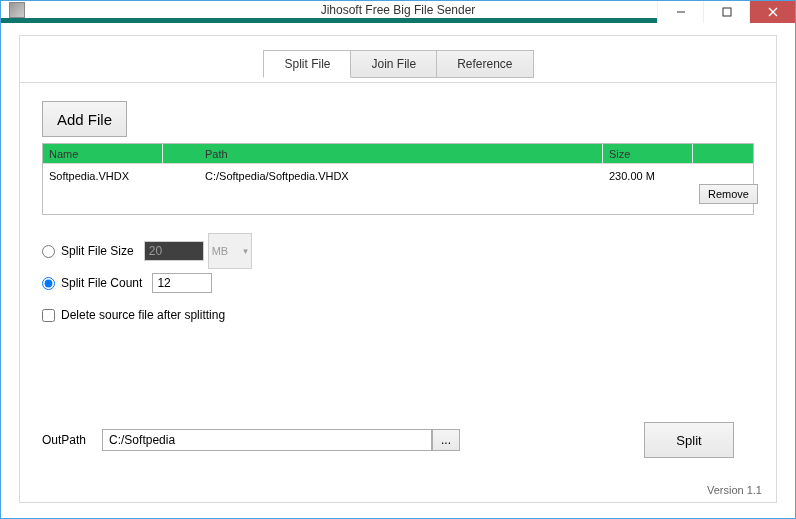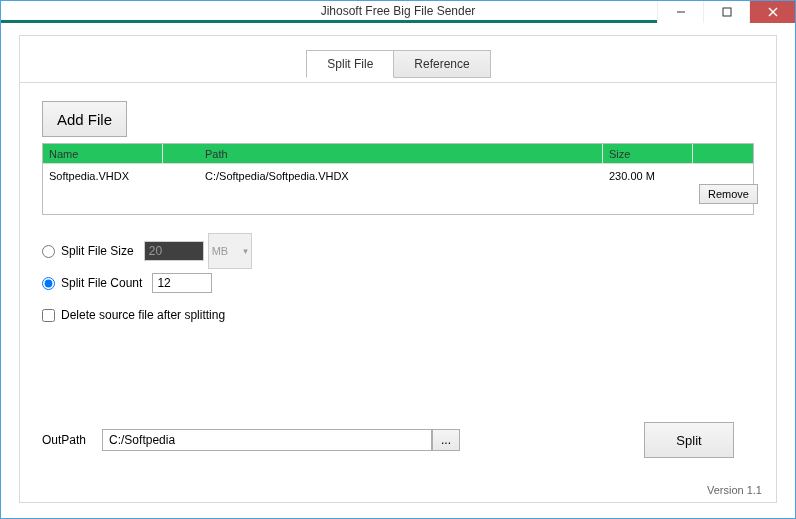--- a/index.html
+++ b/index.html
@@ -15,25 +15,24 @@
     width: 796px;
     height: 519px;
     border: 1px solid #4aa3df;
     background: #fff;
     display: flex;
     flex-direction: column;
   }
   .titlebar {
     height: 22px;
     background: #fff;
-    border-bottom: 3px solid #0f766e;
+    border-bottom: 5px solid #0f766e;
     display: flex;
     align-items: center;
     position: relative;
-    justify-content: flex-end;
   }
   .titlebar .app-icon {
     width: 16px; height: 16px;
     margin-left: 8px;
     background: linear-gradient(135deg,#999,#ccc);
     border: 1px solid #888;
   }
   .titlebar .title {
     position: absolute;
     left: 0; right: 0;
@@ -251,20 +250,21 @@
           </svg>
       </div>
     </div>
   </div>
 
   <div class="client">
     <div class="panel">
 
       <div class="tabs">
         <div class="tab active">Split File</div>
+        <div class="tab">Join File</div>
         <div class="tab">Reference</div>
       </div>
       <div class="tab-divider"></div>
 
       <div class="file-section">
         <div class="add-row">
           <button class="btn">Add File</button>
         </div>
         <div class="file-table">
           <div class="hdr">

